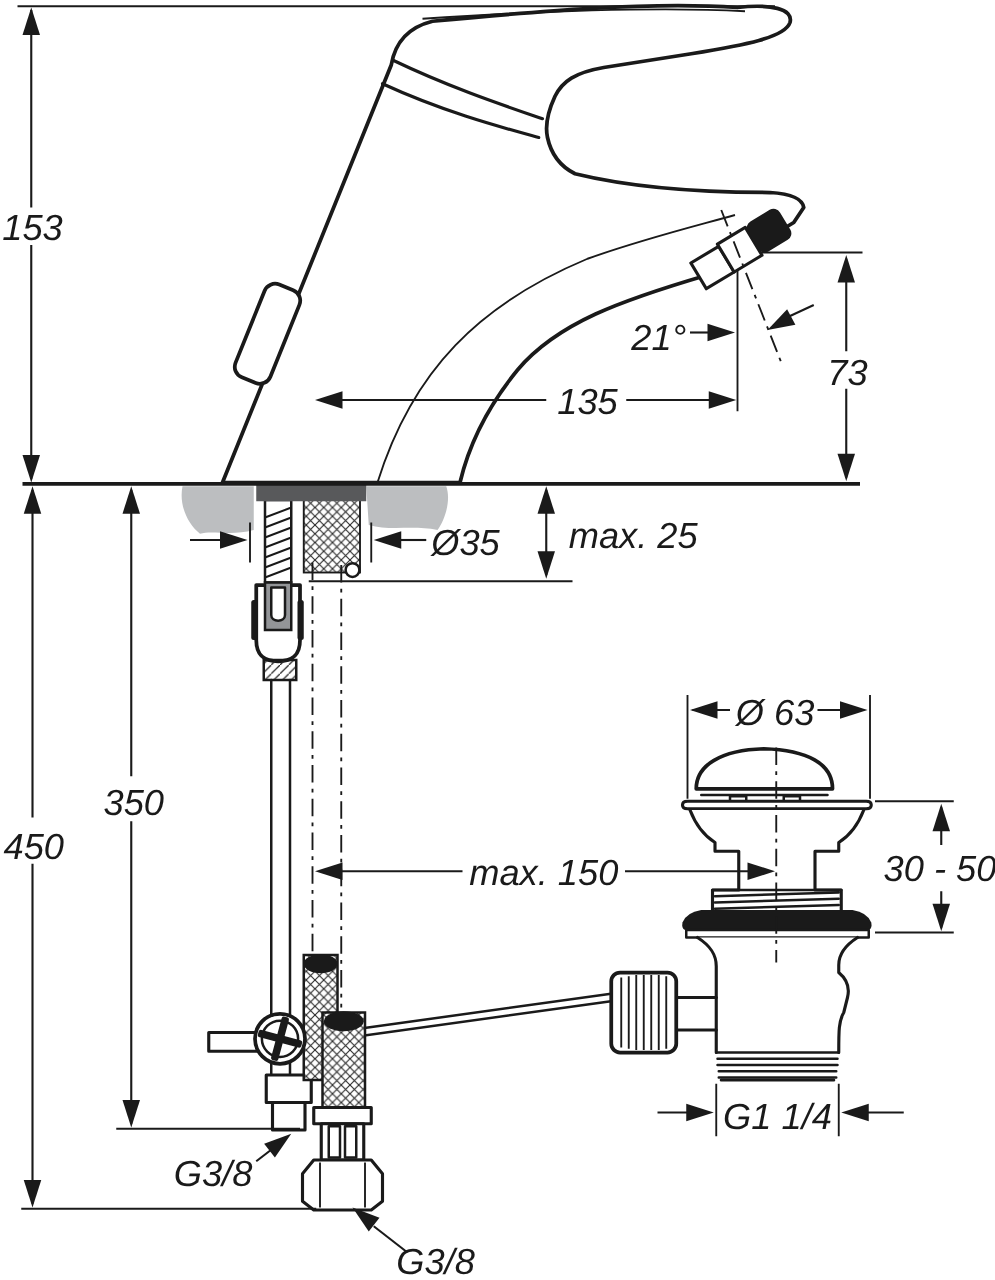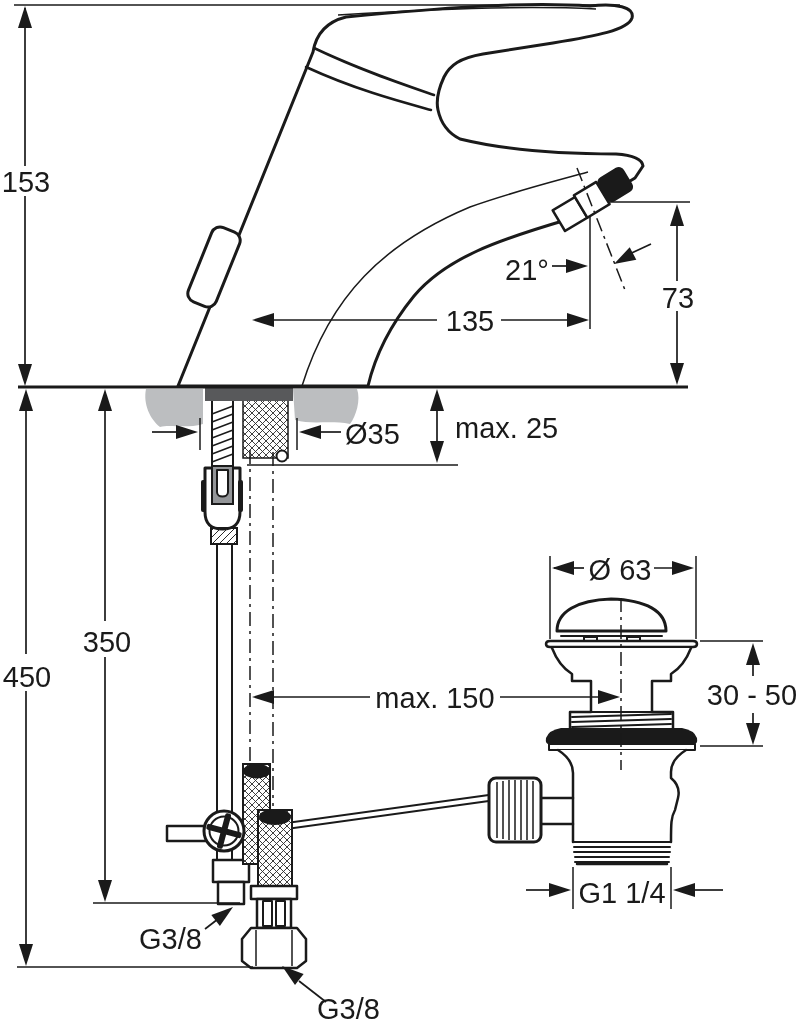--- a/index.html
+++ b/index.html
@@ -1,16 +1,16 @@
 <!DOCTYPE html>
 <html><head>
 <meta charset="utf-8">
 <style>
   html,body{margin:0;padding:0;background:#ffffff;}
-  .stage{position:relative;width:796px;height:1024px;background:#fff;overflow:hidden;}
+  .stage{position:relative;width:796px;height:1024px;background:#fff;overflow:hidden;font-style:italic;}
   svg{display:block;}
   .s3{stroke:#1a1a1a;stroke-width:3;fill:none;stroke-linecap:round;stroke-linejoin:round}
   .s25{stroke:#1a1a1a;stroke-width:2.5;fill:none;stroke-linecap:round;stroke-linejoin:round}
   .s2{stroke:#1a1a1a;stroke-width:2;fill:none;stroke-linecap:round;stroke-linejoin:round}
   .s15{stroke:#1a1a1a;stroke-width:1.5;fill:none}
   .d{stroke:#1a1a1a;stroke-width:1.7;fill:none}
   .r{stroke:#1a1a1a;stroke-width:1.5;fill:none}
   .f{fill:#1a1a1a;stroke:none}
   .w{fill:#ffffff}
   .cl{stroke:#1a1a1a;stroke-width:1.5;fill:none;stroke-dasharray:14 5 3 5}

